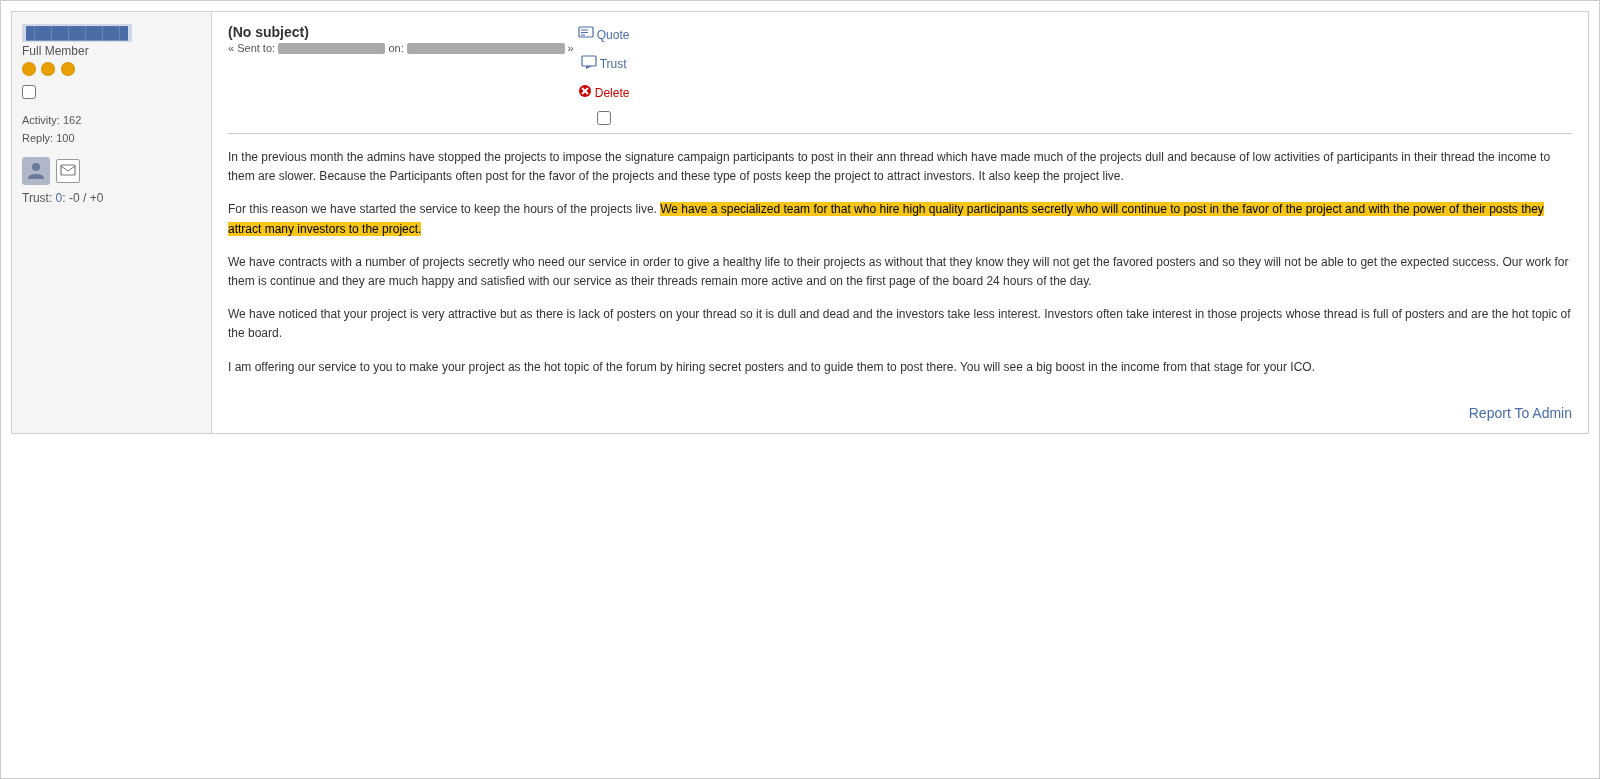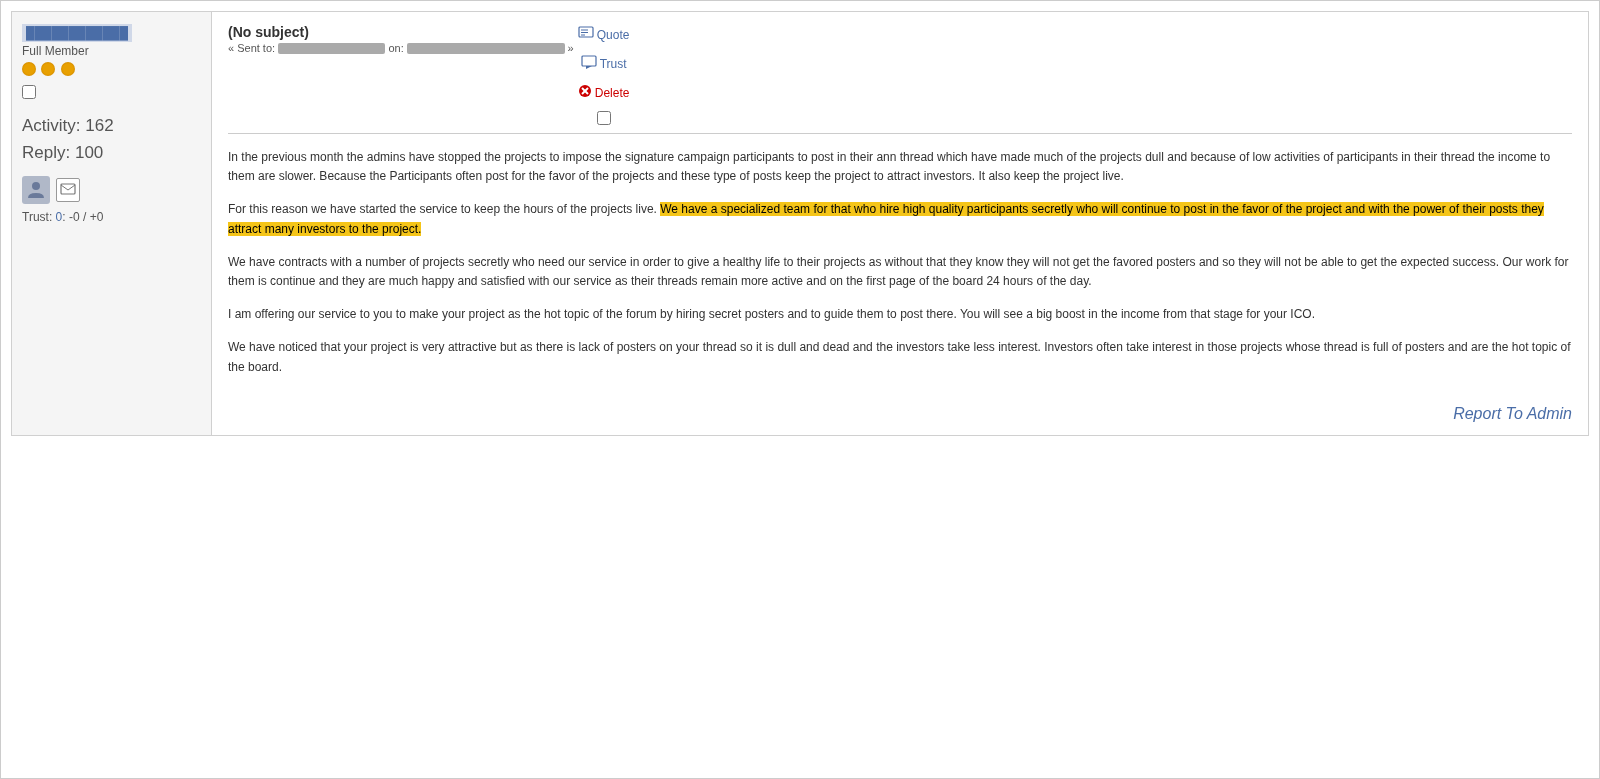--- a/index.html
+++ b/index.html
@@ -65,21 +65,21 @@
       background: radial-gradient(circle, #e8a000 50%, #c07800 100%);
       border-radius: 50%;
       margin-right: 2px;
     }
 
     .checkbox-area {
       margin-bottom: 10px;
     }
 
     .user-stats {
-      font-size: 17px;
+      font-size: 11px;
       color: #555;
       margin-bottom: 10px;
       line-height: 1.6;
     }
 
     .user-icons {
       display: flex;
       gap: 6px;
       margin-bottom: 6px;
       align-items: center;
@@ -208,23 +208,22 @@
     }
 
     .report-line {
       text-align: right;
       margin-top: 20px;
       padding-top: 8px;
     }
 
     .report-link {
       color: #4a6da7;
-      font-size: 16px;
+      font-size: 14px;
       text-decoration: none;
-      font-style: italic;
     }
 
     .checkbox-input {
       width: 14px;
       height: 14px;
       cursor: pointer;
     }
   </style>
 </head>
 <body>
@@ -328,23 +327,23 @@
 
         <p>In the previous month the admins have stopped the projects to impose the signature campaign participants to post in their ann thread which have made much of the projects dull and because of low activities of participants in their thread the income to them are slower. Because the Participants often post for the favor of the projects and these type of posts keep the project to attract investors. It also keep the project live.</p>
 
         <p>
           <span>For this reason we have started the service to keep the hours of the projects live.</span>
           <span class="highlight">We have a specialized team for that who hire high quality participants secretly who will continue to post in the favor of the project and with the power of their posts they attract many investors to the project.</span>
         </p>
 
         <p>We have contracts with a number of projects secretly who need our service in order to give a healthy life to their projects as without that they know they will not get the favored posters and so they will not be able to get the expected success. Our work for them is continue and they are much happy and satisfied with our service as their threads remain more active and on the first page of the board 24 hours of the day.</p>
 
+        <p>We have noticed that your project is very attractive but as there is lack of posters on your thread so it is dull and dead and the investors take less interest. Investors often take interest in those projects whose thread is full of posters and are the hot topic of the board.</p>
+
         <p>I am offering our service to you to make your project as the hot topic of the forum by hiring secret posters and to guide them to post there. You will see a big boost in the income from that stage for your ICO.</p>
-
-        <p>We have noticed that your project is very attractive but as there is lack of posters on your thread so it is dull and dead and the investors take less interest. Investors often take interest in those projects whose thread is full of posters and are the hot topic of the board.</p>
       </div>
 
       <div class="report-line">
         <a href="#" class="report-link">Report To Admin</a>
       </div>
     </div>
 
   </div>
 </div>
 

